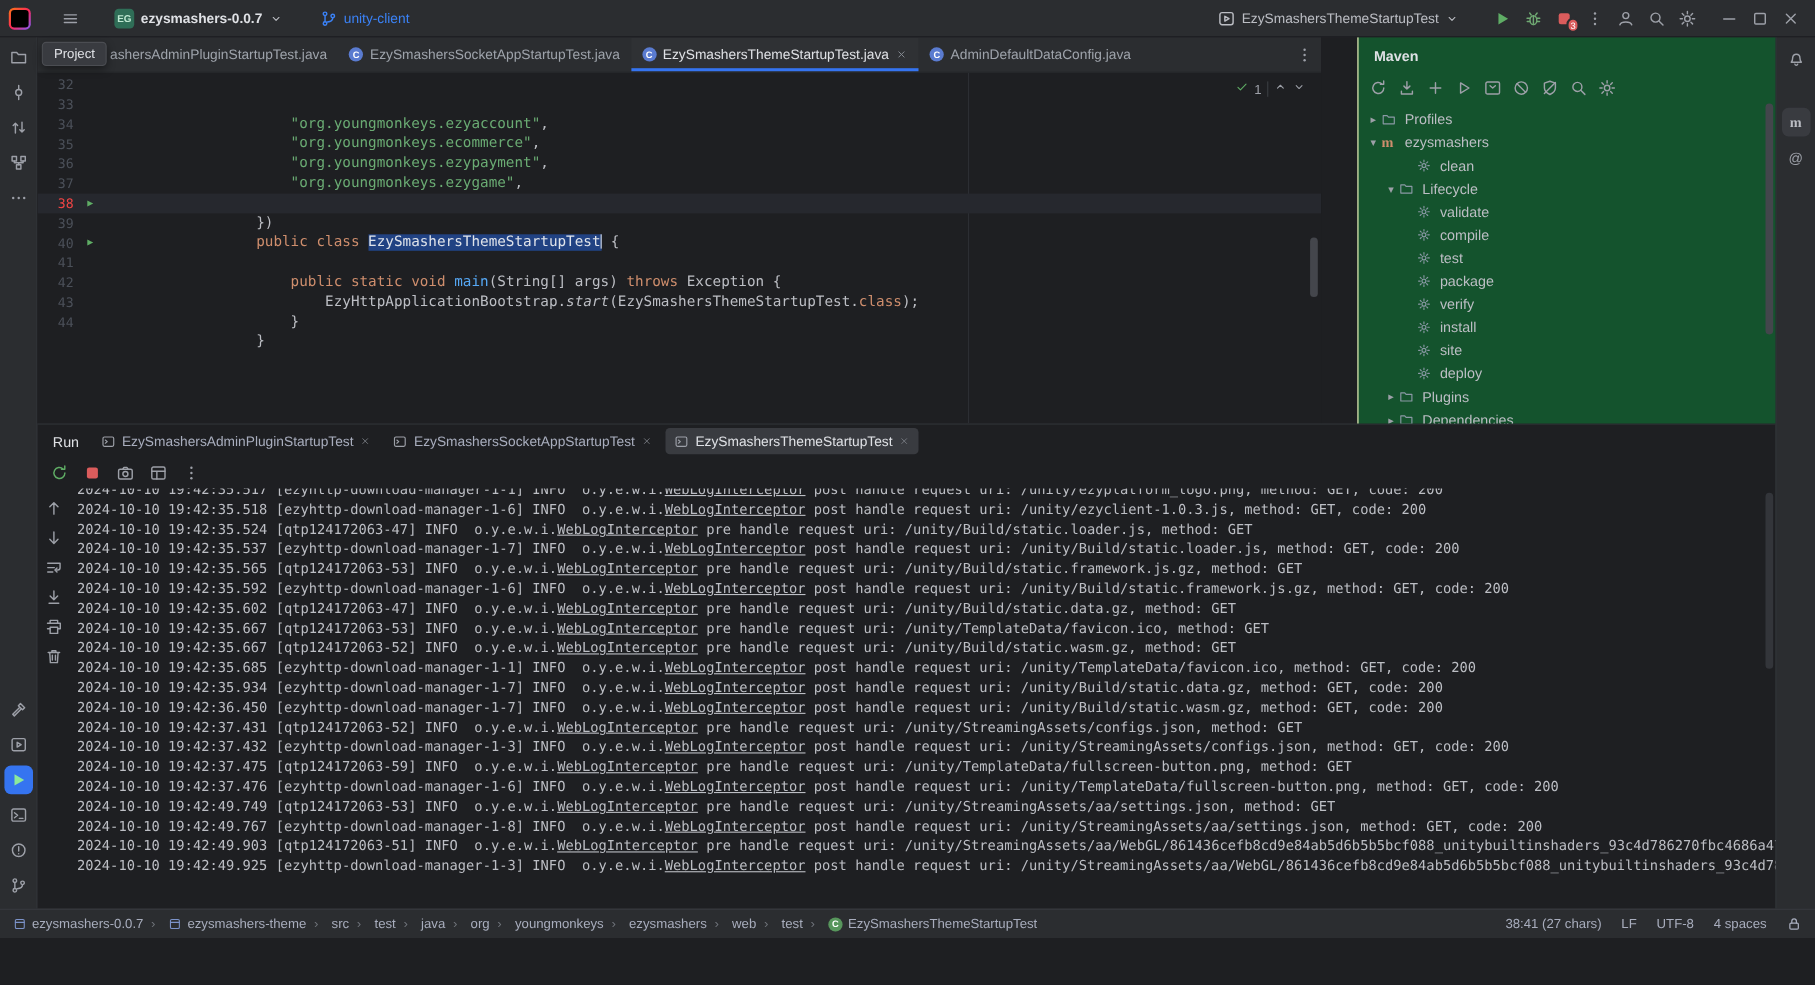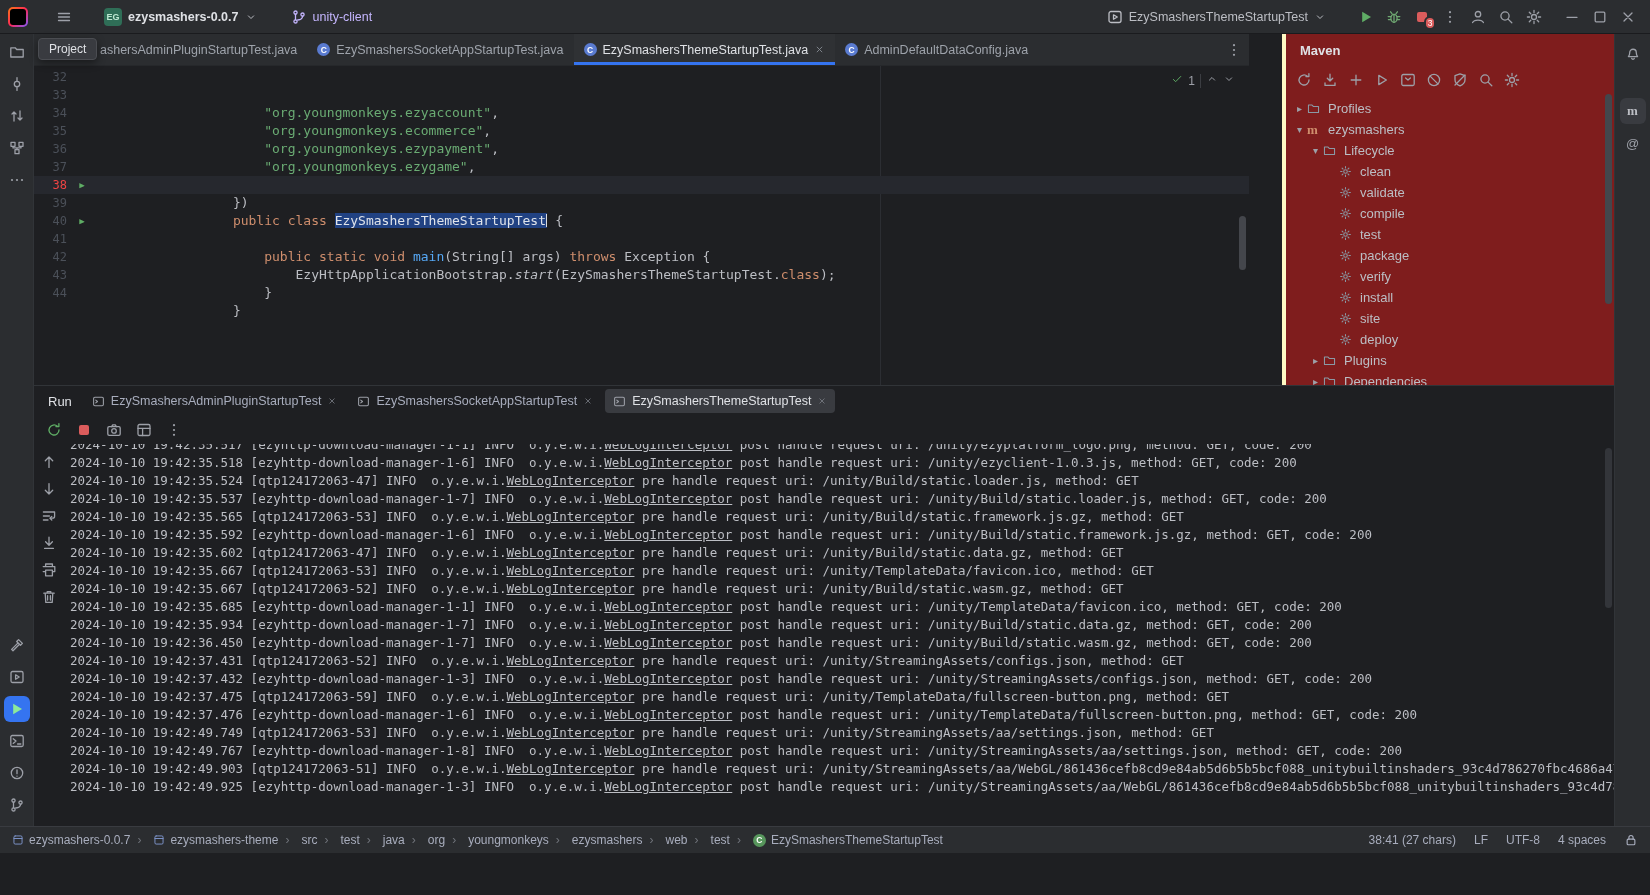--- a/index.html
+++ b/index.html
@@ -13,21 +13,21 @@
   .logo { width:20px; height:20px; border-radius:5px; padding:2px; margin-right:4px;
     background:linear-gradient(135deg,#f97a12,#fe2857 50%,#7a5cff); }
   .logo-in { display:block; width:100%; height:100%; background:#000; border-radius:3px; }
   .tb-icon { width:28px; height:28px; border:none; background:none; color:#9da0a8;
     display:flex; align-items:center; justify-content:center; border-radius:6px; position:relative; }
   .widget { display:flex; align-items:center; gap:6px; height:26px; padding:0 8px;
     border-radius:6px; color:#bcbec4; font-size:12.5px; }
   .proj-badge { width:18px; height:18px; border-radius:4px; background:#2f6e57; color:#bfe8d2;
     font-size:9px; font-weight:700; display:flex; align-items:center; justify-content:center; }
   .proj-name { font-weight:600; color:#dfe1e5; }
-  .branch-widget { color:#c4b5fd; }
+  .branch-widget { color:#3b82f6; }
   .tb-spacer { flex:1; }
   .runcfg { display:flex; align-items:center; gap:6px; height:26px; padding:0 8px;
     border-radius:6px; color:#bcbec4; font-size:12.5px; }
   .tb-actions { display:flex; align-items:center; }
   .tb-badge { position:absolute; right:0px; bottom:1px; background:#db5c5c; color:#fff;
     font-size:8.5px; line-height:10px; min-width:12px; text-align:center; border-radius:6px;
     border:2px solid #2b2d30; padding:0 1px; }
   .tb-badge:empty { display:none; }
   .tb-icon[data-name="run-button"]   { color:#5fad65; }
   .tb-icon[data-name="debug-button"] { color:#6fa872; }
@@ -93,21 +93,21 @@
   .inspect { position:absolute; top:6px; right:14px; display:flex; align-items:center; gap:5px;
     font-family:"Liberation Sans",sans-serif; font-size:12px; color:#9da0a8; }
   .inspect svg { width:12px; height:12px; }
   .inspect .chk { color:#5fad65; }
   .insp-sep { width:1px; height:14px; background:#3b3d42; }
   .ed-scrollbar { position:absolute; right:2px; top:0; bottom:0; width:8px; }
   .ed-scrollbar .thumb { position:absolute; top:150px; height:54px; width:7px;
     background:#4b4e54; border-radius:4px; opacity:.85; }
 
   
-  .maven { width:332px; flex:none; background:#7f1d1d; border-left:4px solid #fef9c3;
+  .maven { width:380px; flex:none; background:#14532d; border-left:1px solid #fef9c3;
     display:flex; flex-direction:column; position:relative; }
   .maven-head { height:32px; flex:none; display:flex; align-items:center; padding:0 14px;
     color:#dfe1e5; font-weight:600; font-size:13px; }
   .maven-toolbar { height:28px; flex:none; display:flex; align-items:center; gap:2px; padding:0 6px; }
   .mt-btn { width:24px; height:22px; border:none; background:none; color:#9da0a8;
     display:flex; align-items:center; justify-content:center; border-radius:4px; }
   .mt-btn svg { width:15px; height:15px; }
   .maven-tree { flex:1; overflow:hidden; padding-top:4px; font-size:13px; }
   .tree-row { height:21px; display:flex; align-items:center; }
   .chev { width:15px; flex:none; text-align:center; color:#9da0a8; font-size:10px; }
@@ -731,39 +731,39 @@
               </div>
 
               <div class="tree-row" data-name="maven-tree-item" style="padding-left: 6px;">
                 <span class="chev down" data-name="tree-chevron-icon"></span>
                 <span class="tree-icon" data-name="tree-node-icon">
                   <span class="mglyph">m</span>
                 </span>
                 <span class="tree-label" data-name="tree-node-label">ezysmashers</span>
               </div>
 
+              <div class="tree-row" data-name="maven-tree-item" style="padding-left: 38px;">
+                <span class="chev" data-name="tree-chevron-icon"></span>
+                <span class="tree-icon" data-name="tree-node-icon">
+                  <svg viewBox="0 0 16 16" fill="none" stroke="currentColor" stroke-width="1.3" stroke-linecap="round" stroke-linejoin="round">
+                    <circle cx="8" cy="8" r="2.2"></circle>
+                    <path d="M8 2v1.8M8 12.2V14M2 8h1.8M12.2 8H14M3.8 3.8L5 5M11 11l1.2 1.2M12.2 3.8L11 5M5 11l-1.2 1.2"></path>
+                  </svg>
+                </span>
+                <span class="tree-label" data-name="tree-node-label">clean</span>
+              </div>
+
               <div class="tree-row" data-name="maven-tree-item" style="padding-left: 22px;">
                 <span class="chev down" data-name="tree-chevron-icon"></span>
                 <span class="tree-icon" data-name="tree-node-icon">
                   <svg viewBox="0 0 16 16" fill="none" stroke="currentColor" stroke-width="1.3" stroke-linecap="round" stroke-linejoin="round">
                     <path d="M1.8 13V3.8h4.4l1.5 1.7h6.5V13z"></path>
                   </svg>
                 </span>
                 <span class="tree-label" data-name="tree-node-label">Lifecycle</span>
-              </div>
-
-              <div class="tree-row" data-name="maven-tree-item" style="padding-left: 38px;">
-                <span class="chev" data-name="tree-chevron-icon"></span>
-                <span class="tree-icon" data-name="tree-node-icon">
-                  <svg viewBox="0 0 16 16" fill="none" stroke="currentColor" stroke-width="1.3" stroke-linecap="round" stroke-linejoin="round">
-                    <circle cx="8" cy="8" r="2.2"></circle>
-                    <path d="M8 2v1.8M8 12.2V14M2 8h1.8M12.2 8H14M3.8 3.8L5 5M11 11l1.2 1.2M12.2 3.8L11 5M5 11l-1.2 1.2"></path>
-                  </svg>
-                </span>
-                <span class="tree-label" data-name="tree-node-label">clean</span>
               </div>
 
               <div class="tree-row" data-name="maven-tree-item" style="padding-left: 38px;">
                 <span class="chev" data-name="tree-chevron-icon"></span>
                 <span class="tree-icon" data-name="tree-node-icon">
                   <svg viewBox="0 0 16 16" fill="none" stroke="currentColor" stroke-width="1.3" stroke-linecap="round" stroke-linejoin="round">
                     <circle cx="8" cy="8" r="2.2"></circle>
                     <path d="M8 2v1.8M8 12.2V14M2 8h1.8M12.2 8H14M3.8 3.8L5 5M11 11l1.2 1.2M12.2 3.8L11 5M5 11l-1.2 1.2"></path>
                   </svg>
                 </span>

